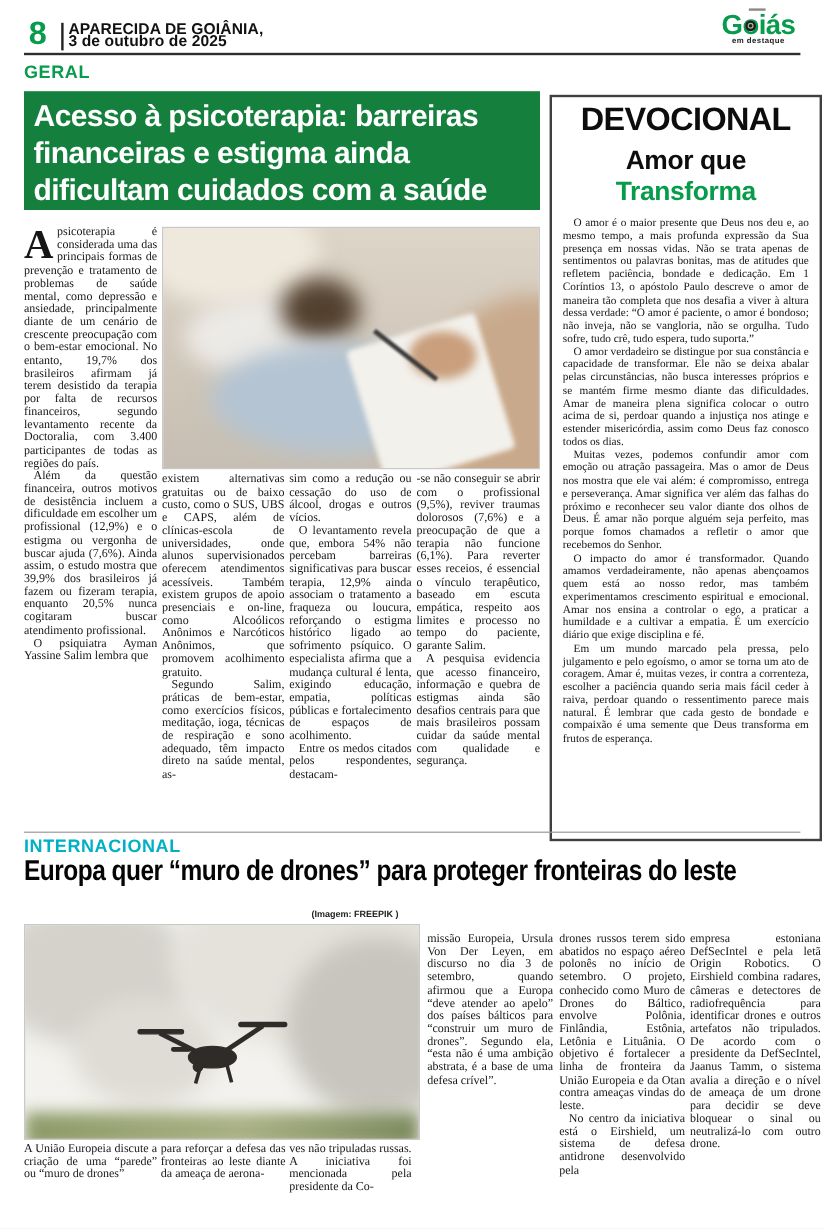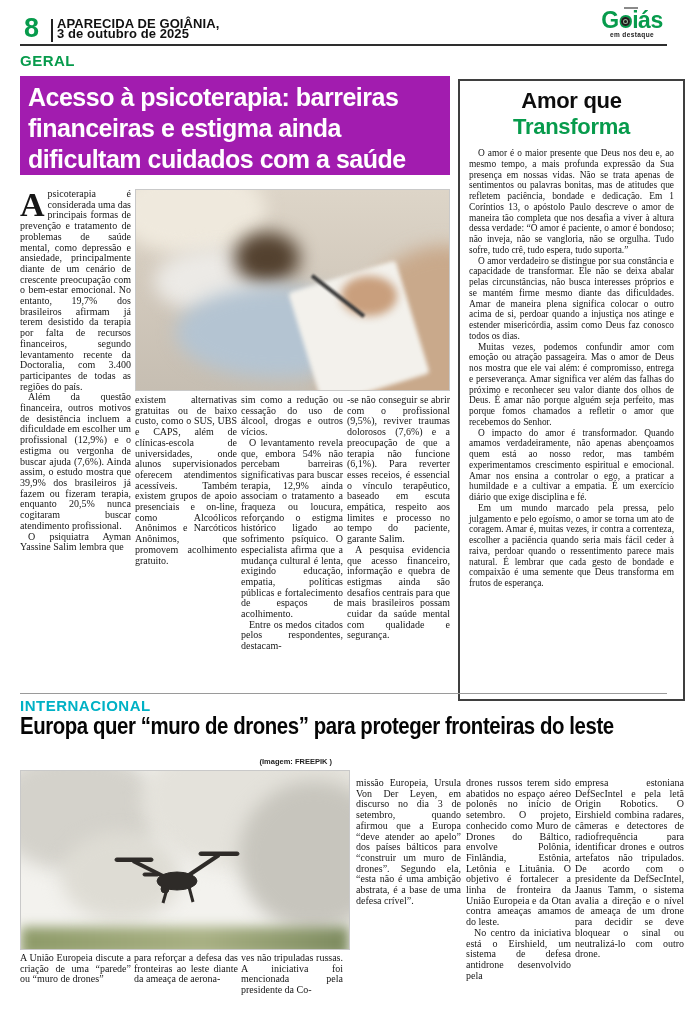--- a/index.html
+++ b/index.html
@@ -16,21 +16,21 @@
   .logo-title{font-family:"Liberation Sans",sans-serif;font-weight:bold;font-size:23px;line-height:22px;color:#079b4c;letter-spacing:-0.5px;position:relative;}
   .logo-dot{position:absolute;left:27px;top:8px;width:9px;height:9px;border-radius:50%;background:#1d1d1b;box-shadow:inset 0 0 0 2px #1d1d1b, inset 0 0 0 3px #9db59b;}
   .logo-bar{position:absolute;left:30px;top:-2px;width:14px;height:2px;background:#8a8a8a;}
   .logo-tag{font-family:"Liberation Sans",sans-serif;font-weight:bold;font-size:6.5px;color:#222;letter-spacing:.4px;margin-top:0;}
 
   .section-label{font-family:"Liberation Sans",sans-serif;font-weight:bold;font-size:15px;letter-spacing:.5px;}
   .green{color:#079b4c;}
   .cyan{color:#00b1c5;}
 
   
-  .hbox{background:#a21caf;color:#fff;padding:6px 8px 5px 8px;box-sizing:border-box;}
+  .hbox{background:#15803d;color:#fff;padding:6px 8px 5px 8px;box-sizing:border-box;}
   .hbox h1{margin:0;font-family:"Liberation Sans",sans-serif;font-weight:bold;
            font-size:25px;line-height:31px;letter-spacing:-0.5px;}
 
   
   .colbody{font-size:10px;line-height:10.7px;text-align:justify;color:#161616;
            overflow:hidden;hyphens:auto;-webkit-hyphens:auto;}
   .colbody p{margin:0;text-indent:8px;}
   .colbody p.noindent{text-indent:0;}
   .dropcap{float:left;font-family:"Liberation Serif",serif;font-weight:bold;
            font-size:34px;line-height:27px;padding:2px 3px 0 0;}
@@ -106,32 +106,34 @@
     <div class="t-pen"></div>
   </div>
 
   <div class="abs colbody" style="left:20px;top:189px;width:111px;height:506px;">
     <p class="noindent"><span class="dropcap">A</span><span>psicoterapia é considerada uma das principais formas de prevenção e tratamento de problemas de saúde mental, como depressão e ansiedade, principalmente diante de um cenário de crescente preocupação com o bem-estar emocional. No entanto, 19,7% dos brasileiros afirmam já terem desistido da terapia por falta de recursos financeiros, segundo levantamento recente da Doctoralia, com 3.400 participantes de todas as regiões do país.</span></p>
     <p>Além da questão financeira, outros motivos de desistência incluem a dificuldade em escolher um profissional (12,9%) e o estigma ou vergonha de buscar ajuda (7,6%). Ainda assim, o estudo mostra que 39,9% dos brasileiros já fazem ou fizeram terapia, enquanto 20,5% nunca cogitaram buscar atendimento profissional.</p>
     <p>O psiquiatra Ayman Yassine Salim lembra que</p>
   </div>
   <div class="abs colbody" style="left:135px;top:395px;width:102px;height:312px;">
     <p class="noindent">existem alternativas gratuitas ou de baixo custo, como o SUS, UBS e CAPS, além de clínicas-escola de universidades, onde alunos supervisionados oferecem atendimentos acessíveis. Também existem grupos de apoio presenciais e on-line, como Alcoólicos Anônimos e Narcóticos Anônimos, que promovem acolhimento gratuito.</p>
+    <p>Segundo Salim, práticas de bem-estar, como exercícios físicos, meditação, ioga, técnicas de respiração e sono adequado, têm impacto direto na saúde mental, as-</p>
   </div>
   <div class="abs colbody" style="left:241px;top:395px;width:102px;height:312px;">
     <p class="noindent">sim como a redução ou cessação do uso de álcool, drogas e outros vícios.</p>
     <p>O levantamento revela que, embora 54% não percebam barreiras significativas para buscar terapia, 12,9% ainda associam o tratamento a fraqueza ou loucura, reforçando o estigma histórico ligado ao sofrimento psíquico. O especialista afirma que a mudança cultural é lenta, exigindo educação, empatia, políticas públicas e fortalecimento de espaços de acolhimento.</p>
     <p>Entre os medos citados pelos respondentes, destacam-</p>
   </div>
   <div class="abs colbody" style="left:347px;top:395px;width:103px;height:312px;">
     <p class="noindent">-se não conseguir se abrir com o profissional (9,5%), reviver traumas dolorosos (7,6%) e a preocupação de que a terapia não funcione (6,1%). Para reverter esses receios, é essencial o vínculo terapêutico, baseado em escuta empática, respeito aos limites e processo no tempo do paciente, garante Salim.</p>
     <p>A pesquisa evidencia que acesso financeiro, informação e quebra de estigmas ainda são desafios centrais para que mais brasileiros possam cuidar da saúde mental com qualidade e segurança.</p>
   </div>
 
   <div class="abs devbox" style="left:458px;top:79px;width:227px;height:622px;">
+    <div class="dev-label">DEVOCIONAL</div>
     <div class="dev-title" style="margin-top:7px;color:#0d0d0d;">Amor que</div>
     <div class="dev-title green">Transforma</div>
     <div class="dev-body">
       <p>O amor é o maior presente que Deus nos deu e, ao mesmo tempo, a mais profunda expressão da Sua presença em nossas vidas. Não se trata apenas de sentimentos ou palavras bonitas, mas de atitudes que refletem paciência, bondade e dedicação. Em 1 Coríntios 13, o apóstolo Paulo descreve o amor de maneira tão completa que nos desafia a viver à altura dessa verdade: “O amor é paciente, o amor é bondoso; não inveja, não se vangloria, não se orgulha. Tudo sofre, tudo crê, tudo espera, tudo suporta.”</p>
       <p>O amor verdadeiro se distingue por sua constância e capacidade de transformar. Ele não se deixa abalar pelas circunstâncias, não busca interesses próprios e se mantém firme mesmo diante das dificuldades. Amar de maneira plena significa colocar o outro acima de si, perdoar quando a injustiça nos atinge e estender misericórdia, assim como Deus faz conosco todos os dias.</p>
       <p>Muitas vezes, podemos confundir amor com emoção ou atração passageira. Mas o amor de Deus nos mostra que ele vai além: é compromisso, entrega e perseverança. Amar significa ver além das falhas do próximo e reconhecer seu valor diante dos olhos de Deus. É amar não porque alguém seja perfeito, mas porque fomos chamados a refletir o amor que recebemos do Senhor.</p>
       <p>O impacto do amor é transformador. Quando amamos verdadeiramente, não apenas abençoamos quem está ao nosso redor, mas também experimentamos crescimento espiritual e emocional. Amar nos ensina a controlar o ego, a praticar a humildade e a cultivar a empatia. É um exercício diário que exige disciplina e fé.</p>
       <p>Em um mundo marcado pela pressa, pelo julgamento e pelo egoísmo, o amor se torna um ato de coragem. Amar é, muitas vezes, ir contra a correnteza, escolher a paciência quando seria mais fácil ceder à raiva, perdoar quando o ressentimento parece mais natural. É lembrar que cada gesto de bondade e compaixão é uma semente que Deus transforma em frutos de esperança.</p>
     </div>
   </div>
@@ -168,20 +170,20 @@
   <div class="abs colbody" style="left:241px;top:953px;width:102px;height:60px;">
     <p class="noindent">ves não tripuladas russas. A iniciativa foi mencionada pela presidente da Co-</p>
   </div>
   <div class="abs colbody" style="left:134px;top:953px;width:104px;height:60px;">
     <p class="noindent">para reforçar a defesa das fronteiras ao leste diante da ameaça de aerona-</p>
   </div>
   <div class="abs colbody" style="left:356px;top:778px;width:105px;height:234px;">
     <p class="noindent">missão Europeia, Ursula Von Der Leyen, em discurso no dia 3 de setembro, quando afirmou que a Europa “deve atender ao apelo” dos países bálticos para “construir um muro de drones”. Segundo ela, “esta não é uma ambição abstrata, é a base de uma defesa crível”.</p>
   </div>
   <div class="abs colbody" style="left:466px;top:778px;width:105px;height:234px;">
-    <p class="noindent">drones russos terem sido abatidos no espaço aéreo polonês no início de setembro. O projeto, conhecido como Muro de Drones do Báltico, envolve Polônia, Finlândia, Estônia, Letônia e Lituânia. O objetivo é fortalecer a linha de fronteira da União Europeia e da Otan contra ameaças amamos do leste.</p>
+    <p class="noindent">drones russos terem sido abatidos no espaço aéreo polonês no início de setembro. O projeto, conhecido como Muro de Drones do Báltico, envolve Polônia, Finlândia, Estônia, Letônia e Lituânia. O objetivo é fortalecer a linha de fronteira da União Europeia e da Otan contra ameaças vindas do leste.</p>
     <p>No centro da iniciativa está o Eirshield, um sistema de defesa antidrone desenvolvido pela</p>
   </div>
   <div class="abs colbody" style="left:575px;top:778px;width:109px;height:234px;">
     <p class="noindent">empresa estoniana DefSecIntel e pela letã Origin Robotics. O Eirshield combina radares, câmeras e detectores de radiofrequência para identificar drones e outros artefatos não tripulados. De acordo com o presidente da DefSecIntel, Jaanus Tamm, o sistema avalia a direção e o nível de ameaça de um drone para decidir se deve bloquear o sinal ou neutralizá-lo com outro drone.</p>
   </div>
 
 </div>
 
 </body></html>

